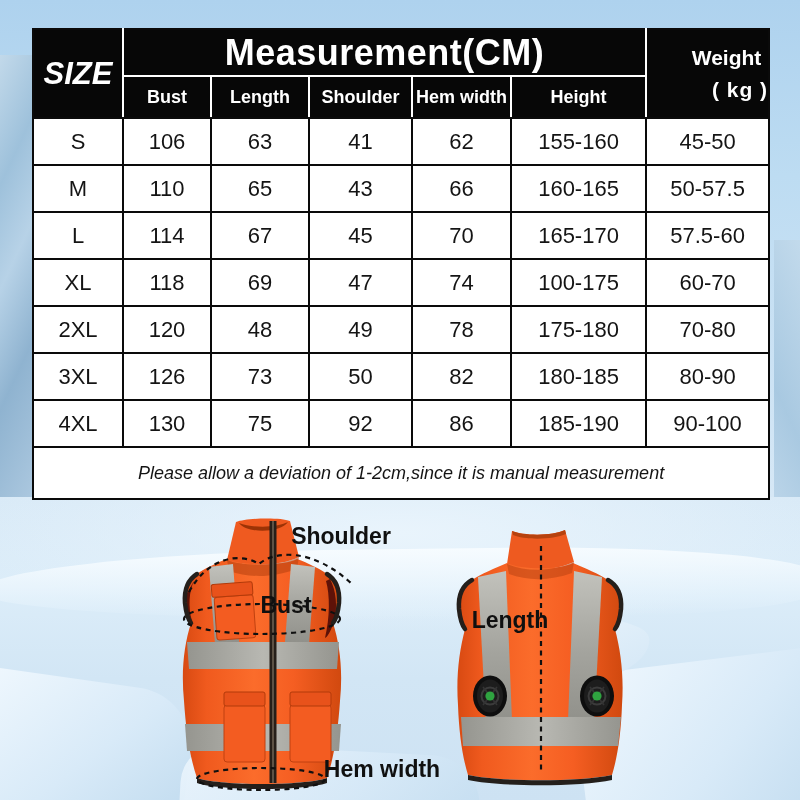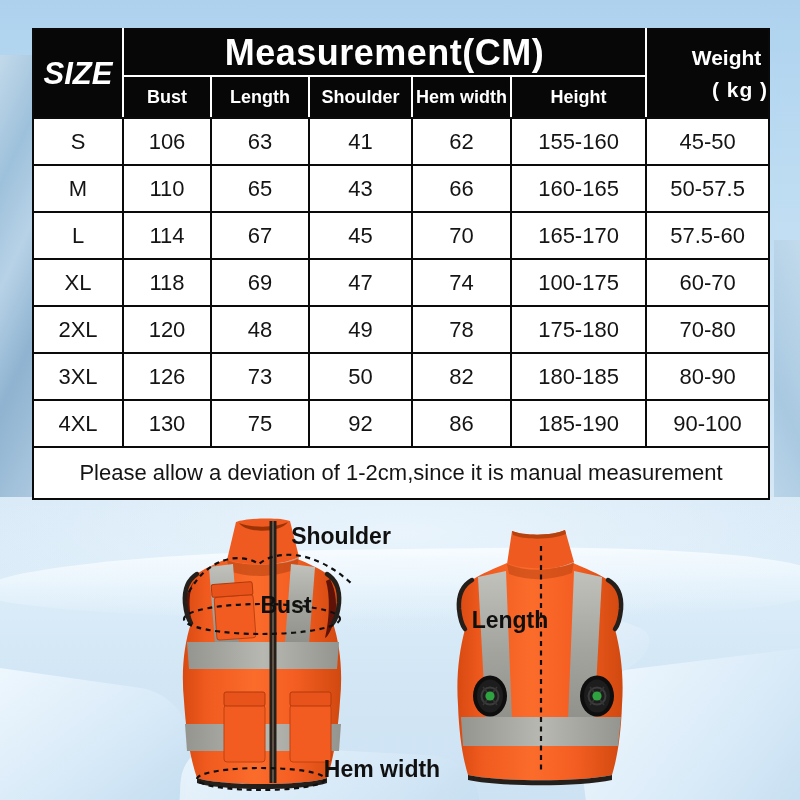--- a/index.html
+++ b/index.html
@@ -44,21 +44,21 @@
   .size-chart th, .size-chart td { text-align:center; vertical-align:middle; padding:0; }
   .size-chart th { background:#070707; color:#fff; border:2px solid #fff; }
   .size-chart td { border:2px solid #0a0a0a; color:#141414; font-size:22px; font-weight:400; }
   th.h-size   { font-size:31px; font-weight:700; font-style:italic;
                 border-left-color:#0a0a0a; border-top-color:#0a0a0a; border-bottom-color:#0a0a0a; }
   th.h-measure{ height:45px; font-size:36px; font-weight:700; letter-spacing:.5px; border-top-color:#0a0a0a; }
   th.h-weight { font-size:21px; font-weight:700; line-height:1.5;
                 border-top-color:#0a0a0a; border-right-color:#0a0a0a; border-bottom-color:#0a0a0a;padding-left:38px; }
   th.h-sub    { height:40px; font-size:18px; font-weight:700; border-bottom-color:#0a0a0a; }
   tr.data-row { height:47px; }
-  tr.note-row td { height:50px; font-size:22px; }
+  tr.note-row td { height:50px; font-size:18px;font-style:italic; }
   .kg-line { letter-spacing:1px;text-align:right; }
 
   
   svg.diagram { position:absolute; left:0; top:495px; }
   svg.diagram text { font-family:"Liberation Sans",sans-serif; font-weight:700; font-size:23px; fill:#101010; }
   .dash { stroke:#101010; stroke-width:2.2; stroke-dasharray:5 4.5; fill:none; }
 </style>
 </head>
 <body>
 

